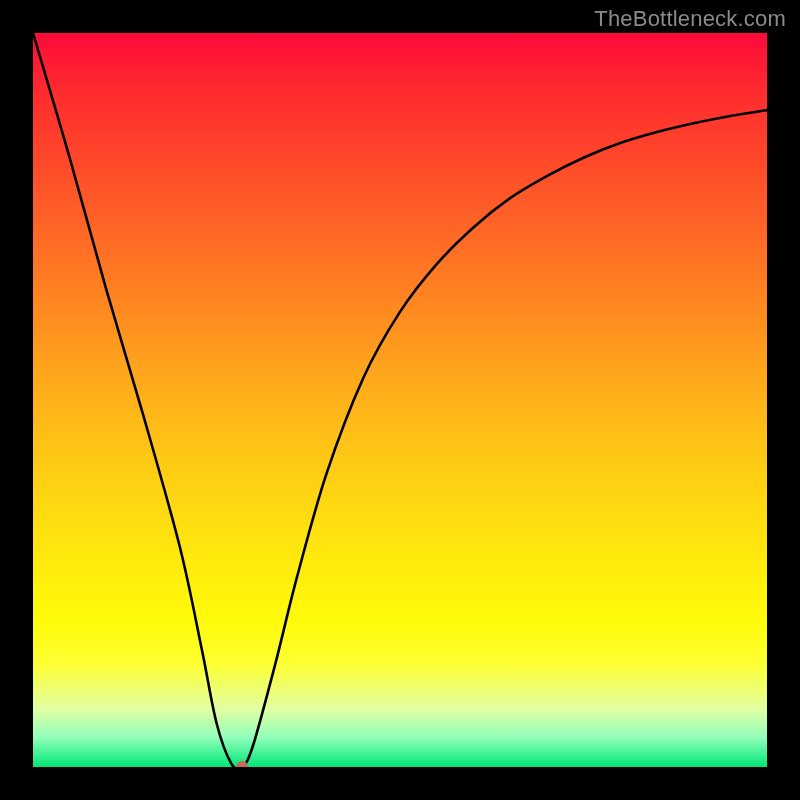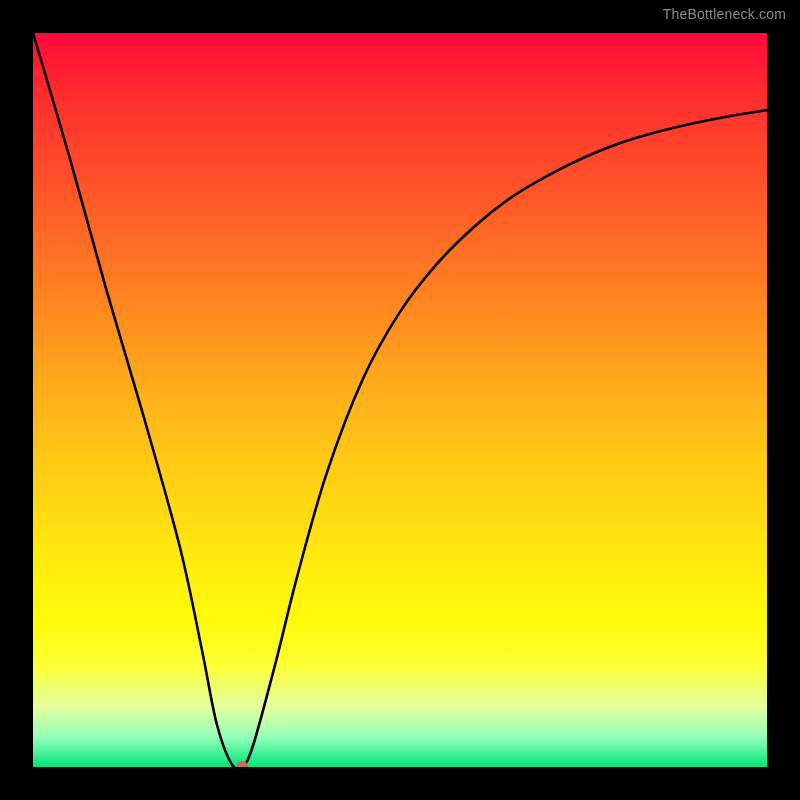--- a/index.html
+++ b/index.html
@@ -43,21 +43,21 @@
     top: 33px;
     width: 734px;
     height: 734px;
     pointer-events: none;
   }
   .watermark {
     position: absolute;
     top: 6px;
     right: 14px;
     color: #8a8a8a;
-    font-size: 14px;
+    font-size: 22px;
     font-weight: 500;
     letter-spacing: 0.2px;
     font-family: Arial, Helvetica, sans-serif;
   }
 </style>
 </head>
 <body>
 
 <div class="frame">
 

